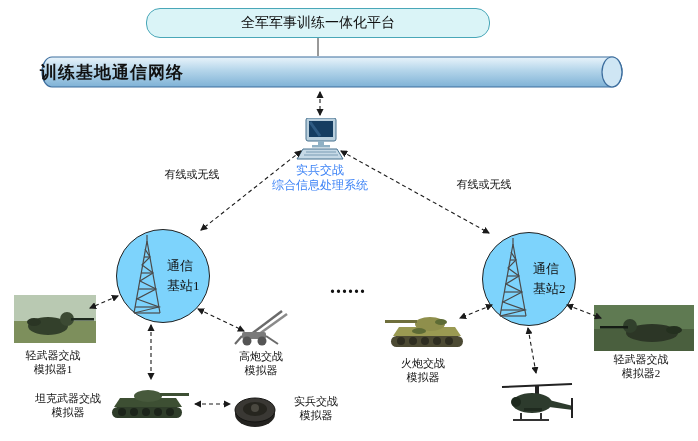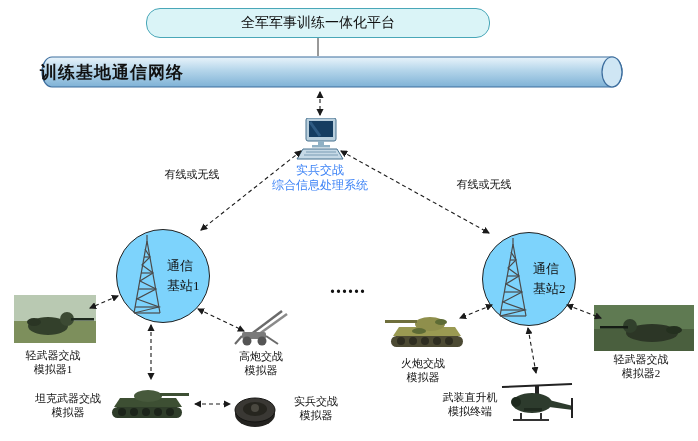--- a/index.html
+++ b/index.html
@@ -183,22 +183,20 @@
     <rect x="36" y="9" width="4" height="8" fill="#222"></rect>
     <ellipse cx="33" cy="26" rx="20" ry="10" fill="#2d3b2d"></ellipse>
     <circle cx="17" cy="25" r="5" fill="#1d291d"></circle>
     <polygon points="50,23 74,29 74,33 50,30" fill="#2d3b2d"></polygon>
     <line x1="73" y1="21" x2="73" y2="41" stroke="#222" stroke-width="2"></line>
     <rect x="25" y="31" width="18" height="3" fill="#1f2a1f"></rect>
     <line x1="22" y1="36" x2="22" y2="43" stroke="#333" stroke-width="2"></line>
     <line x1="42" y1="36" x2="42" y2="43" stroke="#333" stroke-width="2"></line>
     <line x1="14" y1="43" x2="50" y2="43" stroke="#333" stroke-width="2"></line>
   </svg>
-  <div class="abs sim-label pre" style="left:437px;top:391px;width:66px;">武装直升机
-模拟终端</div>
 
   <svg class="abs" style="left:594px;top:305px;" width="100" height="46" viewBox="0 0 100 46">
     <rect width="100" height="46" fill="#5f7a52"></rect>
     <rect y="24" width="100" height="22" fill="#4a5f3e"></rect>
     <ellipse cx="58" cy="28" rx="26" ry="9" fill="#2c3626"></ellipse>
     <circle cx="36" cy="21" r="7" fill="#31402c"></circle>
     <rect x="6" y="21" width="28" height="2.5" fill="#161d16"></rect>
     <ellipse cx="80" cy="25" rx="8" ry="4" fill="#24301f"></ellipse>
   </svg>
   <div class="abs sim-label pre" style="left:598px;top:353px;width:86px;">轻武器交战

